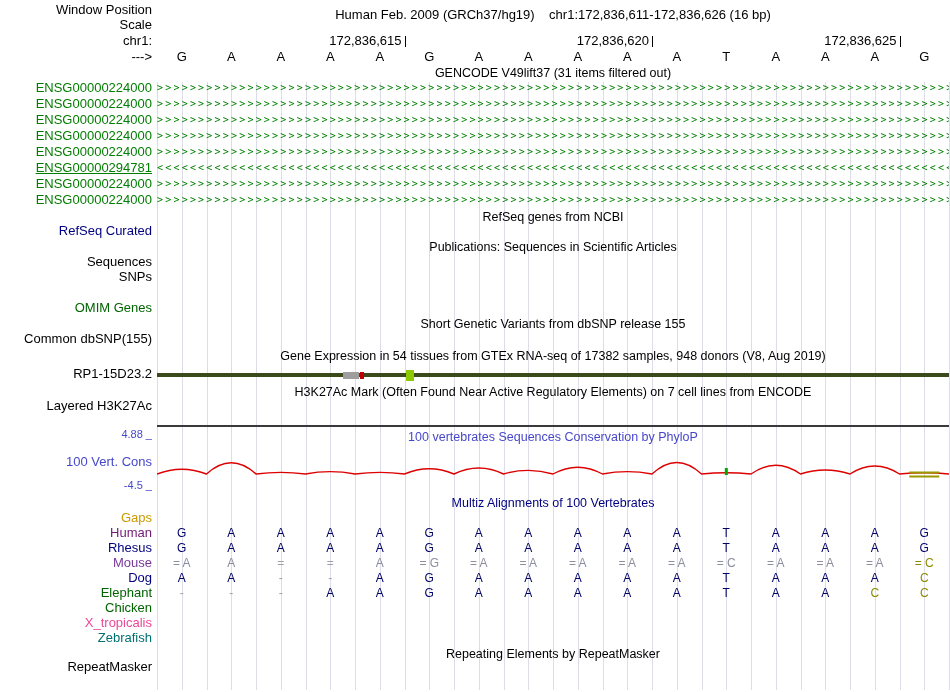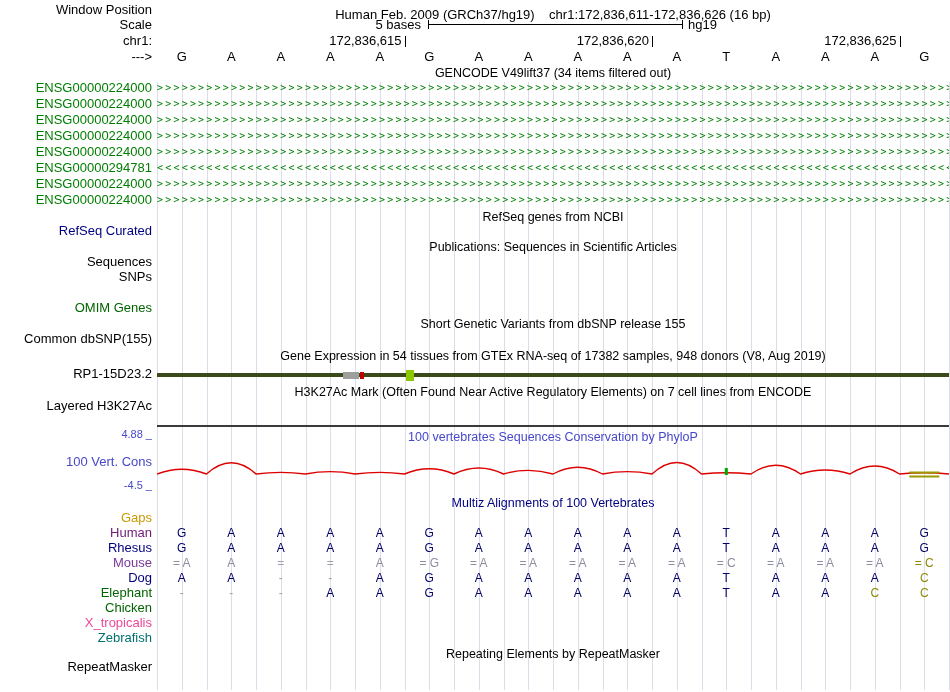--- a/index.html
+++ b/index.html
@@ -70,25 +70,20 @@
       <div class="vline" style="left: 717.75px;"></div>
       <div class="vline" style="left: 742.5px;"></div>
       <div class="vline" style="left: 767.25px;"></div>
       <div class="vline" style="left: 792px;"></div>
     </div>
 
   <div class="lbl" style="top:3px">Window Position</div>
   <div class="center-line hdr" style="top:8px">Human Feb. 2009 (GRCh37/hg19)    chr1:172,836,611-172,836,626 (16 bp)</div>
 
   <div class="lbl" style="top:18px">Scale</div>
-  <div class="content" style="top:18px">
-    <span class="scale-caption">5 bases</span>
-    <div class="scale-bar"></div>
-    <span class="scale-db">hg19</span>
-  </div>
 
   <div class="lbl" style="top:34px">chr1:</div>
   <div class="content" style="top:34px" id="coords-row">
       <span class="coord-num" style="left: 134.5px;">172,836,615</span>
       <div class="coord-tick" style="left: 247.5px;"></div>
       <span class="coord-num" style="left: 382px;">172,836,620</span>
       <div class="coord-tick" style="left: 495px;"></div>
       <span class="coord-num" style="left: 629.5px;">172,836,625</span>
       <div class="coord-tick" style="left: 742.5px;"></div>
     </div>
@@ -106,33 +101,33 @@
       <span class="cell" style="left: 396px; width: 49.5px; color: rgb(0, 0, 0);">A</span>
       <span class="cell" style="left: 445.5px; width: 49.5px; color: rgb(0, 0, 0);">A</span>
       <span class="cell" style="left: 495px; width: 49.5px; color: rgb(0, 0, 0);">A</span>
       <span class="cell" style="left: 544.5px; width: 49.5px; color: rgb(0, 0, 0);">T</span>
       <span class="cell" style="left: 594px; width: 49.5px; color: rgb(0, 0, 0);">A</span>
       <span class="cell" style="left: 643.5px; width: 49.5px; color: rgb(0, 0, 0);">A</span>
       <span class="cell" style="left: 693px; width: 49.5px; color: rgb(0, 0, 0);">A</span>
       <span class="cell" style="left: 742.5px; width: 49.5px; color: rgb(0, 0, 0);">G</span>
     </div>
 
-  <div class="center-line" style="top:66px">GENCODE V49lift37 (34 items filtered out)</div>
+  <div class="center-line" style="top:66px">GENCODE V49lift37 (31 items filtered out)</div>
   <div id="gene-rows">
       <div class="lbl gene" style="top: 81px;">ENSG00000224000</div>
       <div class="gene-arrows" style="top: 81px;">&gt;&gt;&gt;&gt;&gt;&gt;&gt;&gt;&gt;&gt;&gt;&gt;&gt;&gt;&gt;&gt;&gt;&gt;&gt;&gt;&gt;&gt;&gt;&gt;&gt;&gt;&gt;&gt;&gt;&gt;&gt;&gt;&gt;&gt;&gt;&gt;&gt;&gt;&gt;&gt;&gt;&gt;&gt;&gt;&gt;&gt;&gt;&gt;&gt;&gt;&gt;&gt;&gt;&gt;&gt;&gt;&gt;&gt;&gt;&gt;&gt;&gt;&gt;&gt;&gt;&gt;&gt;&gt;&gt;&gt;&gt;&gt;&gt;&gt;&gt;&gt;&gt;&gt;&gt;&gt;&gt;&gt;&gt;&gt;&gt;&gt;&gt;&gt;&gt;&gt;&gt;&gt;&gt;&gt;&gt;&gt;&gt;&gt;&gt;&gt;&gt;&gt;&gt;&gt;&gt;&gt;&gt;&gt;&gt;&gt;&gt;&gt;&gt;&gt;&gt;&gt;&gt;&gt;&gt;&gt;</div>
       <div class="lbl gene" style="top: 97px;">ENSG00000224000</div>
       <div class="gene-arrows" style="top: 97px;">&gt;&gt;&gt;&gt;&gt;&gt;&gt;&gt;&gt;&gt;&gt;&gt;&gt;&gt;&gt;&gt;&gt;&gt;&gt;&gt;&gt;&gt;&gt;&gt;&gt;&gt;&gt;&gt;&gt;&gt;&gt;&gt;&gt;&gt;&gt;&gt;&gt;&gt;&gt;&gt;&gt;&gt;&gt;&gt;&gt;&gt;&gt;&gt;&gt;&gt;&gt;&gt;&gt;&gt;&gt;&gt;&gt;&gt;&gt;&gt;&gt;&gt;&gt;&gt;&gt;&gt;&gt;&gt;&gt;&gt;&gt;&gt;&gt;&gt;&gt;&gt;&gt;&gt;&gt;&gt;&gt;&gt;&gt;&gt;&gt;&gt;&gt;&gt;&gt;&gt;&gt;&gt;&gt;&gt;&gt;&gt;&gt;&gt;&gt;&gt;&gt;&gt;&gt;&gt;&gt;&gt;&gt;&gt;&gt;&gt;&gt;&gt;&gt;&gt;&gt;&gt;&gt;&gt;&gt;&gt;</div>
       <div class="lbl gene" style="top: 113px;">ENSG00000224000</div>
       <div class="gene-arrows" style="top: 113px;">&gt;&gt;&gt;&gt;&gt;&gt;&gt;&gt;&gt;&gt;&gt;&gt;&gt;&gt;&gt;&gt;&gt;&gt;&gt;&gt;&gt;&gt;&gt;&gt;&gt;&gt;&gt;&gt;&gt;&gt;&gt;&gt;&gt;&gt;&gt;&gt;&gt;&gt;&gt;&gt;&gt;&gt;&gt;&gt;&gt;&gt;&gt;&gt;&gt;&gt;&gt;&gt;&gt;&gt;&gt;&gt;&gt;&gt;&gt;&gt;&gt;&gt;&gt;&gt;&gt;&gt;&gt;&gt;&gt;&gt;&gt;&gt;&gt;&gt;&gt;&gt;&gt;&gt;&gt;&gt;&gt;&gt;&gt;&gt;&gt;&gt;&gt;&gt;&gt;&gt;&gt;&gt;&gt;&gt;&gt;&gt;&gt;&gt;&gt;&gt;&gt;&gt;&gt;&gt;&gt;&gt;&gt;&gt;&gt;&gt;&gt;&gt;&gt;&gt;&gt;&gt;&gt;&gt;&gt;&gt;</div>
       <div class="lbl gene" style="top: 129px;">ENSG00000224000</div>
       <div class="gene-arrows" style="top: 129px;">&gt;&gt;&gt;&gt;&gt;&gt;&gt;&gt;&gt;&gt;&gt;&gt;&gt;&gt;&gt;&gt;&gt;&gt;&gt;&gt;&gt;&gt;&gt;&gt;&gt;&gt;&gt;&gt;&gt;&gt;&gt;&gt;&gt;&gt;&gt;&gt;&gt;&gt;&gt;&gt;&gt;&gt;&gt;&gt;&gt;&gt;&gt;&gt;&gt;&gt;&gt;&gt;&gt;&gt;&gt;&gt;&gt;&gt;&gt;&gt;&gt;&gt;&gt;&gt;&gt;&gt;&gt;&gt;&gt;&gt;&gt;&gt;&gt;&gt;&gt;&gt;&gt;&gt;&gt;&gt;&gt;&gt;&gt;&gt;&gt;&gt;&gt;&gt;&gt;&gt;&gt;&gt;&gt;&gt;&gt;&gt;&gt;&gt;&gt;&gt;&gt;&gt;&gt;&gt;&gt;&gt;&gt;&gt;&gt;&gt;&gt;&gt;&gt;&gt;&gt;&gt;&gt;&gt;&gt;&gt;</div>
       <div class="lbl gene" style="top: 145px;">ENSG00000224000</div>
       <div class="gene-arrows" style="top: 145px;">&gt;&gt;&gt;&gt;&gt;&gt;&gt;&gt;&gt;&gt;&gt;&gt;&gt;&gt;&gt;&gt;&gt;&gt;&gt;&gt;&gt;&gt;&gt;&gt;&gt;&gt;&gt;&gt;&gt;&gt;&gt;&gt;&gt;&gt;&gt;&gt;&gt;&gt;&gt;&gt;&gt;&gt;&gt;&gt;&gt;&gt;&gt;&gt;&gt;&gt;&gt;&gt;&gt;&gt;&gt;&gt;&gt;&gt;&gt;&gt;&gt;&gt;&gt;&gt;&gt;&gt;&gt;&gt;&gt;&gt;&gt;&gt;&gt;&gt;&gt;&gt;&gt;&gt;&gt;&gt;&gt;&gt;&gt;&gt;&gt;&gt;&gt;&gt;&gt;&gt;&gt;&gt;&gt;&gt;&gt;&gt;&gt;&gt;&gt;&gt;&gt;&gt;&gt;&gt;&gt;&gt;&gt;&gt;&gt;&gt;&gt;&gt;&gt;&gt;&gt;&gt;&gt;&gt;&gt;&gt;</div>
-      <div class="lbl gene" style="top: 161px;">ENSG00000294781</div>
+      <div class="lbl gene" style="top: 161px; text-decoration: underline;">ENSG00000294781</div>
       <div class="gene-arrows" style="top: 161px;">&lt;&lt;&lt;&lt;&lt;&lt;&lt;&lt;&lt;&lt;&lt;&lt;&lt;&lt;&lt;&lt;&lt;&lt;&lt;&lt;&lt;&lt;&lt;&lt;&lt;&lt;&lt;&lt;&lt;&lt;&lt;&lt;&lt;&lt;&lt;&lt;&lt;&lt;&lt;&lt;&lt;&lt;&lt;&lt;&lt;&lt;&lt;&lt;&lt;&lt;&lt;&lt;&lt;&lt;&lt;&lt;&lt;&lt;&lt;&lt;&lt;&lt;&lt;&lt;&lt;&lt;&lt;&lt;&lt;&lt;&lt;&lt;&lt;&lt;&lt;&lt;&lt;&lt;&lt;&lt;&lt;&lt;&lt;&lt;&lt;&lt;&lt;&lt;&lt;&lt;&lt;&lt;&lt;&lt;&lt;&lt;&lt;&lt;&lt;&lt;&lt;&lt;&lt;&lt;&lt;&lt;&lt;&lt;&lt;&lt;&lt;&lt;&lt;&lt;&lt;&lt;&lt;&lt;&lt;&lt;</div>
       <div class="lbl gene" style="top: 177px;">ENSG00000224000</div>
       <div class="gene-arrows" style="top: 177px;">&gt;&gt;&gt;&gt;&gt;&gt;&gt;&gt;&gt;&gt;&gt;&gt;&gt;&gt;&gt;&gt;&gt;&gt;&gt;&gt;&gt;&gt;&gt;&gt;&gt;&gt;&gt;&gt;&gt;&gt;&gt;&gt;&gt;&gt;&gt;&gt;&gt;&gt;&gt;&gt;&gt;&gt;&gt;&gt;&gt;&gt;&gt;&gt;&gt;&gt;&gt;&gt;&gt;&gt;&gt;&gt;&gt;&gt;&gt;&gt;&gt;&gt;&gt;&gt;&gt;&gt;&gt;&gt;&gt;&gt;&gt;&gt;&gt;&gt;&gt;&gt;&gt;&gt;&gt;&gt;&gt;&gt;&gt;&gt;&gt;&gt;&gt;&gt;&gt;&gt;&gt;&gt;&gt;&gt;&gt;&gt;&gt;&gt;&gt;&gt;&gt;&gt;&gt;&gt;&gt;&gt;&gt;&gt;&gt;&gt;&gt;&gt;&gt;&gt;&gt;&gt;&gt;&gt;&gt;&gt;</div>
       <div class="lbl gene" style="top: 193px;">ENSG00000224000</div>
       <div class="gene-arrows" style="top: 193px;">&gt;&gt;&gt;&gt;&gt;&gt;&gt;&gt;&gt;&gt;&gt;&gt;&gt;&gt;&gt;&gt;&gt;&gt;&gt;&gt;&gt;&gt;&gt;&gt;&gt;&gt;&gt;&gt;&gt;&gt;&gt;&gt;&gt;&gt;&gt;&gt;&gt;&gt;&gt;&gt;&gt;&gt;&gt;&gt;&gt;&gt;&gt;&gt;&gt;&gt;&gt;&gt;&gt;&gt;&gt;&gt;&gt;&gt;&gt;&gt;&gt;&gt;&gt;&gt;&gt;&gt;&gt;&gt;&gt;&gt;&gt;&gt;&gt;&gt;&gt;&gt;&gt;&gt;&gt;&gt;&gt;&gt;&gt;&gt;&gt;&gt;&gt;&gt;&gt;&gt;&gt;&gt;&gt;&gt;&gt;&gt;&gt;&gt;&gt;&gt;&gt;&gt;&gt;&gt;&gt;&gt;&gt;&gt;&gt;&gt;&gt;&gt;&gt;&gt;&gt;&gt;&gt;&gt;&gt;&gt;</div>
     </div>
 
   <div class="center-line" style="top:210px">RefSeq genes from NCBI</div>
   <div class="lbl navy" style="top:224px">RefSeq Curated</div>
 

